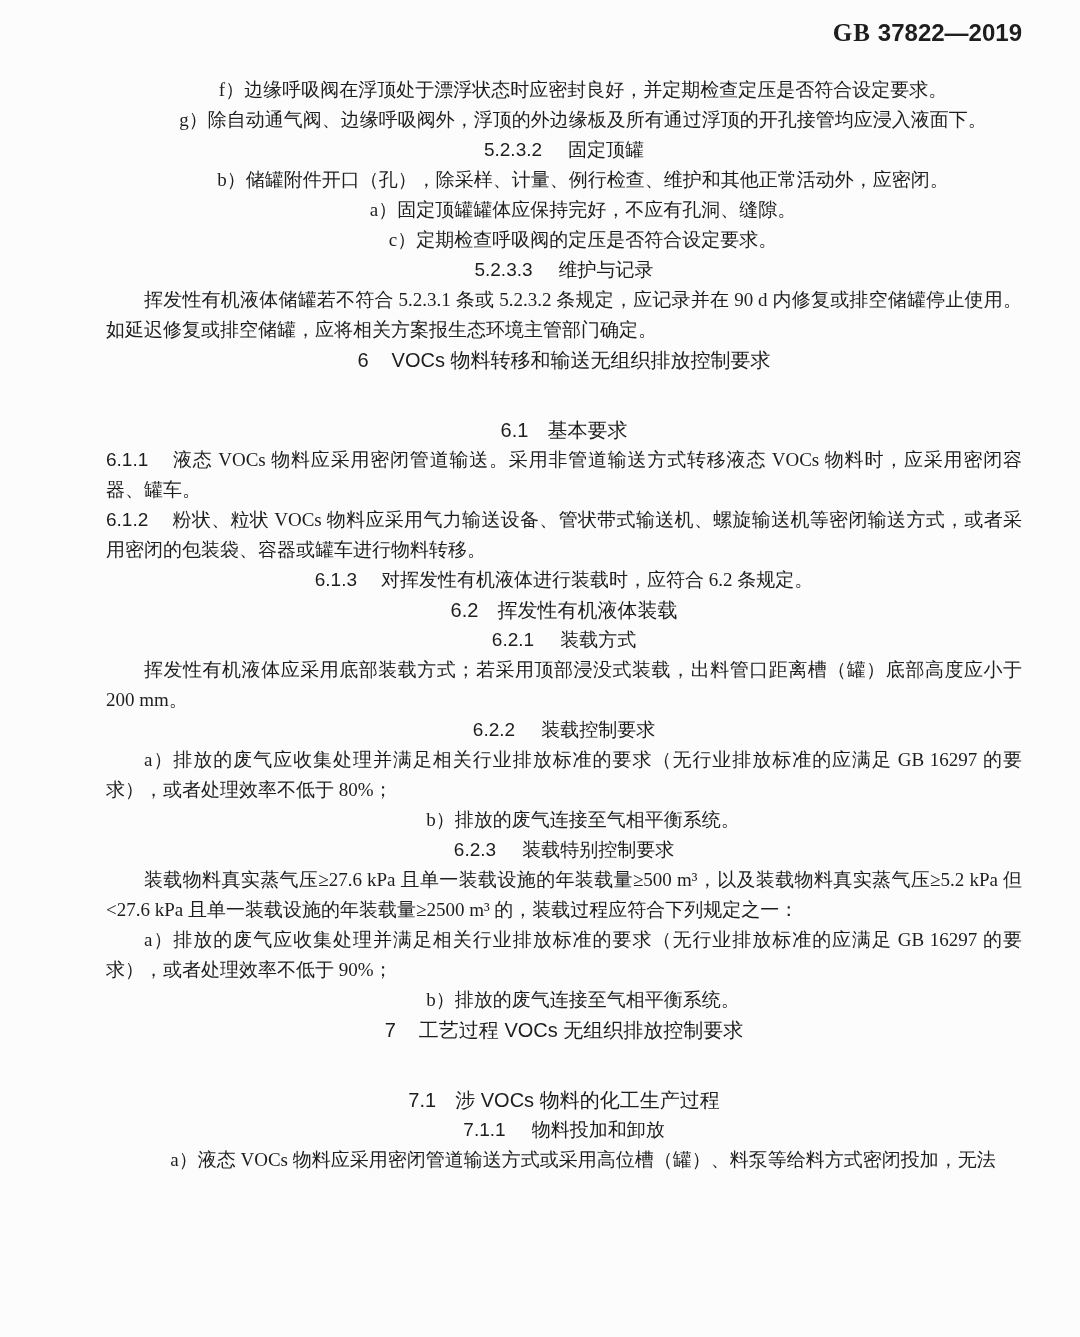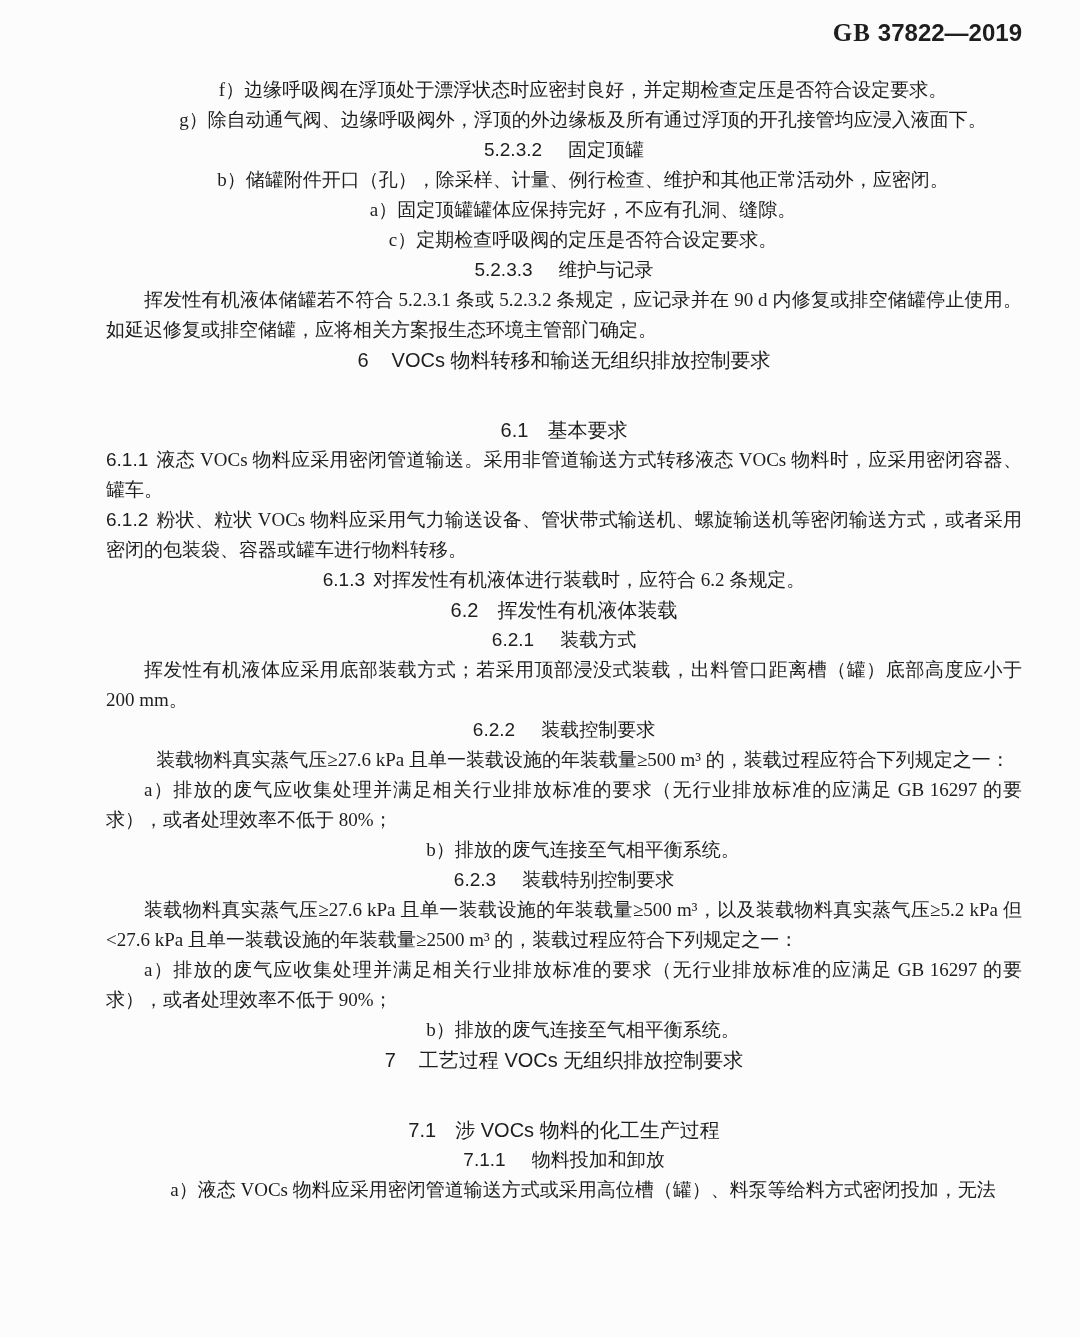--- a/index.html
+++ b/index.html
@@ -50,21 +50,21 @@
     text-align: justify;
   }
   .item, .para {
     text-indent: 38px;
   }
   .cnum {
     font-family: "Liberation Sans", "DejaVu Sans", sans-serif;
     margin-right: 26px;
   }
   .npara .cnum {
-    margin-right: 8px;
+    margin-right: 24px;
   }
   .chapter, .section {
     font-family: "Liberation Sans", "DejaVu Sans", sans-serif;
     font-weight: bold;
   }
   .doc .chapter, .doc .section {
     font-size: 20px;
     line-height: 30px;
   }
   .chapter { margin: 28px 0 0; }
@@ -106,21 +106,20 @@
     <p class="npara"><span class="cnum">6.1.3</span><span>对挥发性有机液体进行装载时，应符合 6.2 条规定。</span></p>
 
     <h3 class="section"><span class="hnum">6.2</span><span>挥发性有机液体装载</span></h3>
 
     <p class="clausehead"><span class="cnum">6.2.1</span><span>装载方式</span></p>
 
     <p class="para">挥发性有机液体应采用底部装载方式；若采用顶部浸没式装载，出料管口距离槽（罐）底部高度应小于 200 mm。</p>
 
     <p class="clausehead"><span class="cnum">6.2.2</span><span>装载控制要求</span></p>
 
-    <p class="para">装载物料真实蒸气压≥27.6 kPa 且单一装载设施的年装载量≥500 m³ 的，装载过程应符合下列规定之一：</p>
     <p class="item">a）排放的废气应收集处理并满足相关行业排放标准的要求（无行业排放标准的应满足 GB 16297 的要求），或者处理效率不低于 80%；</p>
     <p class="item">b）排放的废气连接至气相平衡系统。</p>
 
     <p class="clausehead"><span class="cnum">6.2.3</span><span>装载特别控制要求</span></p>
 
     <p class="para">装载物料真实蒸气压≥27.6 kPa 且单一装载设施的年装载量≥500 m³，以及装载物料真实蒸气压≥5.2 kPa 但&lt;27.6 kPa 且单一装载设施的年装载量≥2500 m³ 的，装载过程应符合下列规定之一：</p>
     <p class="item">a）排放的废气应收集处理并满足相关行业排放标准的要求（无行业排放标准的应满足 GB 16297 的要求），或者处理效率不低于 90%；</p>
     <p class="item">b）排放的废气连接至气相平衡系统。</p>
 
     <h2 class="chapter"><span class="hnum">7</span><span>工艺过程 VOCs 无组织排放控制要求</span></h2>

